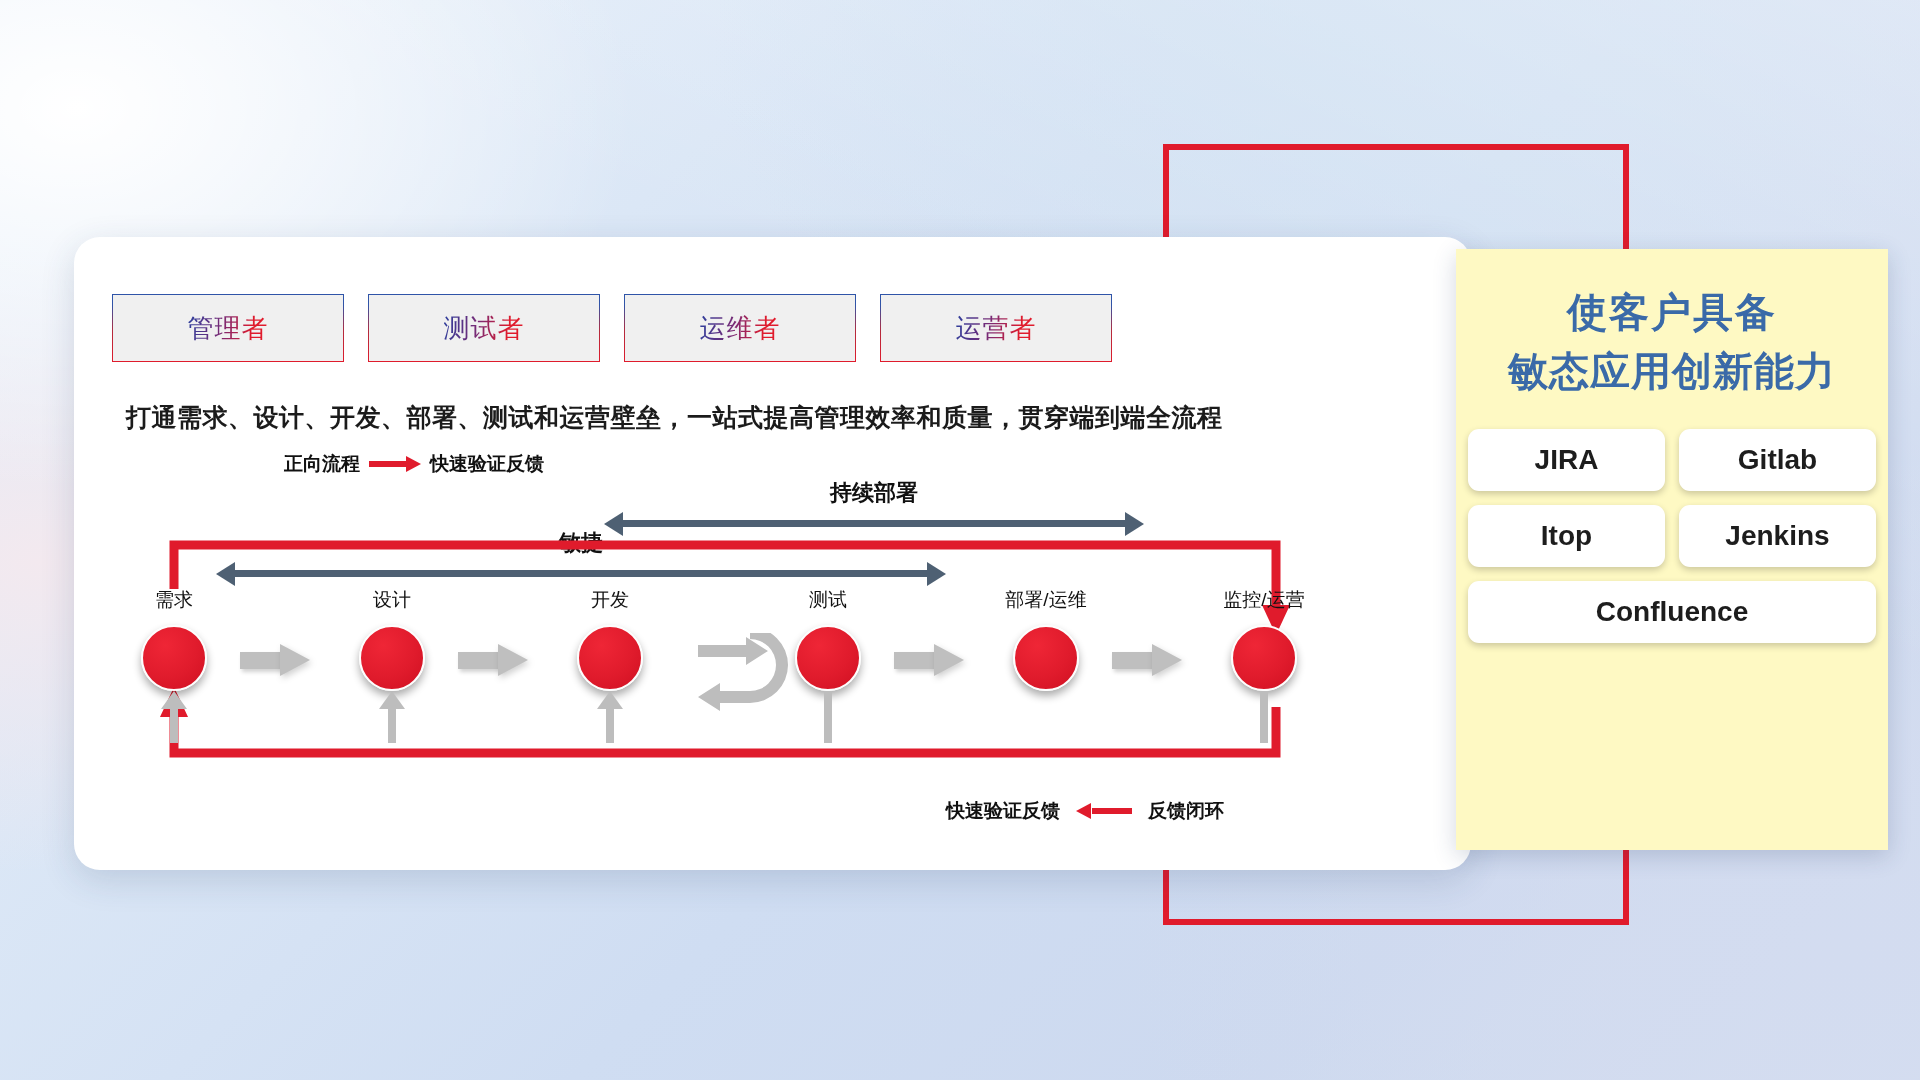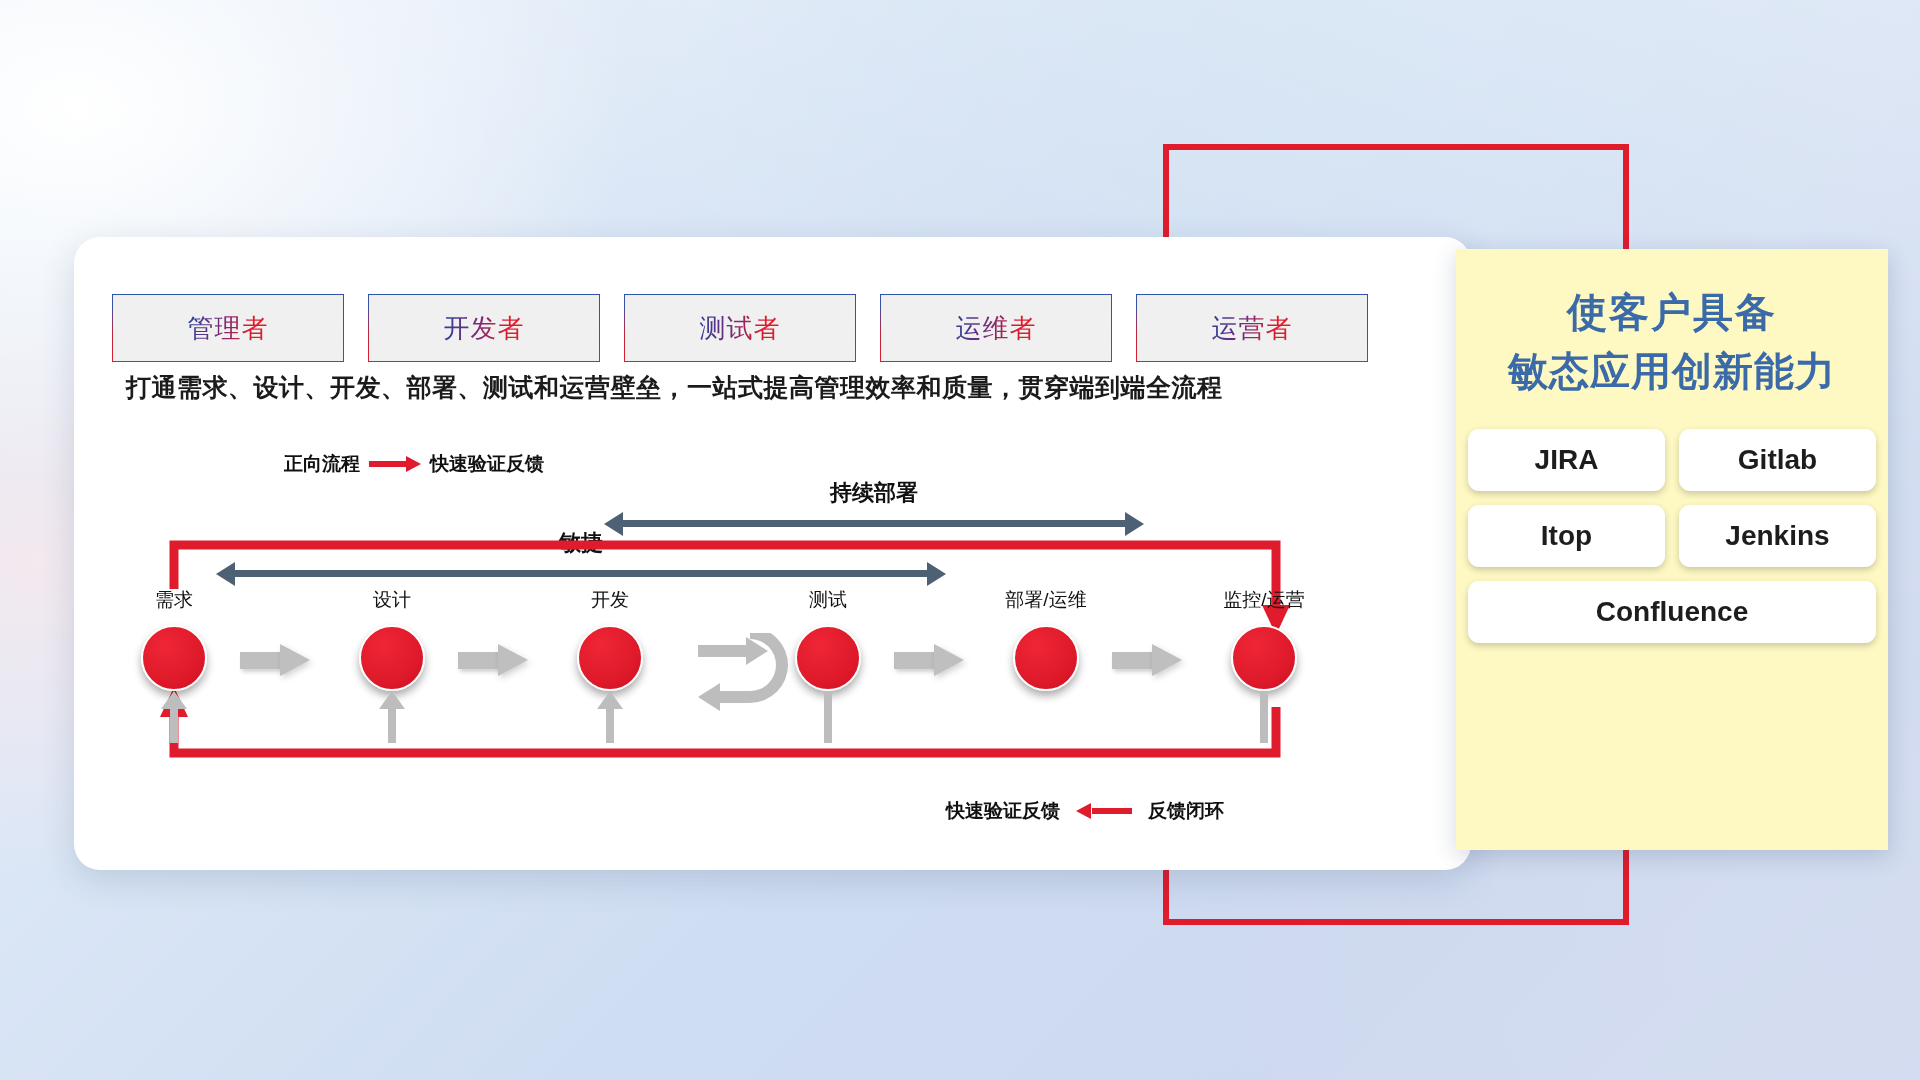--- a/index.html
+++ b/index.html
@@ -41,21 +41,21 @@
     display:flex;align-items:center;justify-content:center;
   }
   .role-label{
     font-size:26px;font-weight:500;letter-spacing:1px;
     background:linear-gradient(100deg,#2b3f9e 0%,#7a2a74 42%,#e01b2c 78%);
     -webkit-background-clip:text;background-clip:text;color:transparent;
   }
 
   
   #subtitle{
-    position:absolute;left:52px;top:134px;width:1290px;
+    position:absolute;left:52px;top:164px;width:1290px;
     font-size:25px;font-weight:bold;color:#1b1b1b;letter-spacing:.5px;
     white-space:nowrap;
   }
 
   
   #legend-forward{position:absolute;left:210px;top:214px;display:flex;align-items:center;gap:9px;}
   #legend-forward .txt{font-size:19px;font-weight:bold;color:#111;font-family:Liberation Serif, serif;}
   .red-arrow-r{position:relative;width:52px;height:10px;}
   .red-arrow-r .shaft{position:absolute;left:0;top:2px;width:38px;height:6px;background:#e01b2c;}
   .red-arrow-r .head{position:absolute;right:0;top:-3px;width:0;height:0;
@@ -139,23 +139,20 @@
 <div class="red-frame" id="frame-top"></div>
 <div class="red-frame" id="frame-bottom"></div>
 
 <div id="card">
 
   <div id="roles">
     <div class="role">
       <span class="role-label">管理者</span>
     </div>
     <div class="role">
-      <span class="role-label">开发者</span>
-    </div>
-    <div class="role">
       <span class="role-label">测试者</span>
     </div>
     <div class="role">
       <span class="role-label">运维者</span>
     </div>
     <div class="role">
       <span class="role-label">运营者</span>
     </div>
   </div>
 

